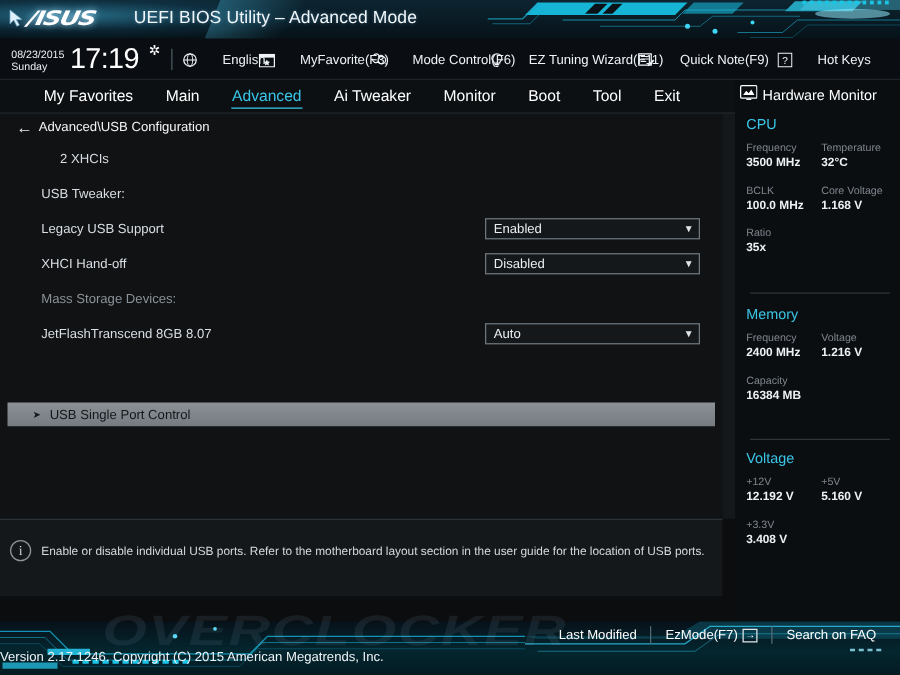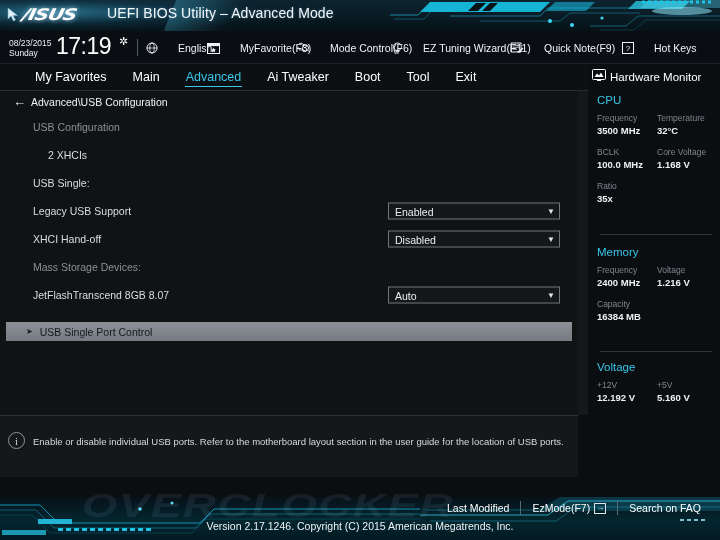--- a/index.html
+++ b/index.html
@@ -230,21 +230,21 @@
     position: absolute; right: 8px; top: 501px;
     display: flex; align-items: center; gap: 0;
   }
   .fl {
     font-size: 10.5px; color: #ffffff; padding: 0 11px; line-height: 14px;
     white-space: nowrap; cursor: pointer; display: flex; align-items: center; gap: 3px;
   }
   .fl-sep { width: 1px; height: 14px; background: #566a74; }
   .version {
     position: absolute; left: 0; top: 520px; width: 720px;
-    text-align: center; font-size: 10.5px; color: #eef3f7;
+    font-size: 10.5px; color: #eef3f7;
   }
   .ez-box {
     display: inline-flex; align-items: center; justify-content: center;
     width: 12px; height: 11px; border: 1px solid #dfe6eb;
     font-size: 8px; line-height: 8px; margin-left: 1px;
   }
 </style>
 </head>
 <body>
 
@@ -366,41 +366,39 @@
     </span>
     <span class="tool-lbl">Hot Keys</span>
   </div>
 
   <div class="navbar"></div>
   <div class="tabs">
     <div class="tab">My Favorites</div>
     <div class="tab">Main</div>
     <div class="tab active">Advanced</div>
     <div class="tab">Ai Tweaker</div>
+    <div class="tab">Monitor</div>
     <div class="tab">Boot</div>
     <div class="tab">Tool</div>
     <div class="tab">Exit</div>
   </div>
   <div class="nav-underline"></div>
 
   <div class="main">
     <div class="crumb-row">
       <div class="back-arrow">←</div>
       <div class="crumb">Advanced\USB Configuration</div>
     </div>
 
     <div class="rows">
       <div class="row tall">
-        <span class="row-label dim">USB Configuration</span>
+        <span class="row-label ind">2 XHCIs</span>
       </div>
       <div class="row tall">
-        <span class="row-label ind">2 XHCIs</span>
-      </div>
-      <div class="row tall">
-        <span class="row-label">USB Single:</span>
+        <span class="row-label">USB Tweaker:</span>
       </div>
 
       <div class="row tall">
         <span class="row-label">Legacy USB Support</span>
         <div class="dropdown">
           <span class="dd-val">Enabled</span>
           <span class="dd-caret">▼</span>
         </div>
       </div>
 
@@ -504,20 +502,26 @@
     <div class="sect" style="top:297px;">
       <div class="sect-title">Voltage</div>
       <div class="kv-grid" style="margin-top:4px;">
         <div class="kv">
           <div class="kv-k">+12V</div>
           <div class="kv-v">12.192 V</div>
         </div>
         <div class="kv">
           <div class="kv-k">+5V</div>
           <div class="kv-v">5.160 V</div>
+        </div>
+      </div>
+      <div class="kv-grid" style="margin-top:9px;">
+        <div class="kv">
+          <div class="kv-k">+3.3V</div>
+          <div class="kv-v">3.408 V</div>
         </div>
       </div>
     </div>
   </div>
 
   <div class="footer">
     <svg class="foot-art" viewBox="0 0 720 43">
       <path d="M0 8 L40 8 L58 26 L200 26 L214 12 L420 12" stroke="#15a8cc" stroke-width="1" fill="none" opacity="0.85"></path>
       <path d="M0 13 L36 13 L54 31 L196 31 L210 17 L420 17" stroke="#15a8cc" stroke-width="0.8" fill="none" opacity="0.6"></path>
       <path d="M0 18 L32 18 L50 36 L192 36 L206 22 L420 22" stroke="#15a8cc" stroke-width="0.6" fill="none" opacity="0.4"></path>

